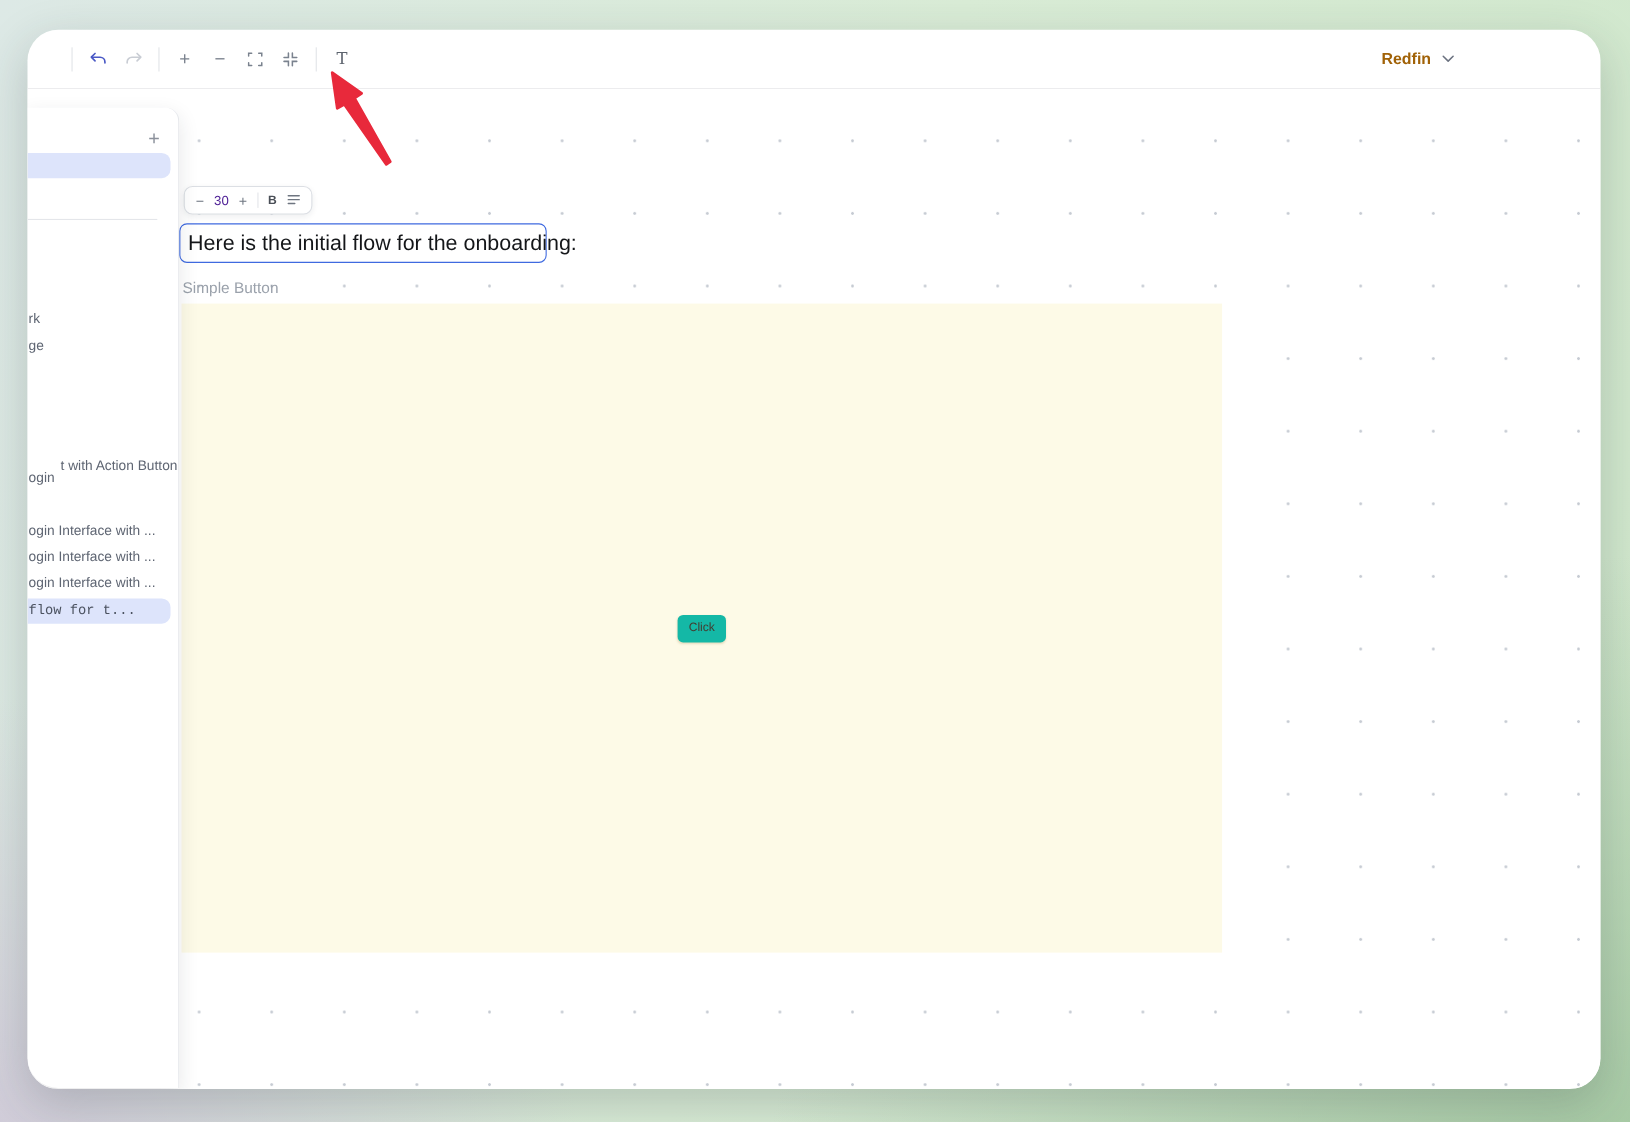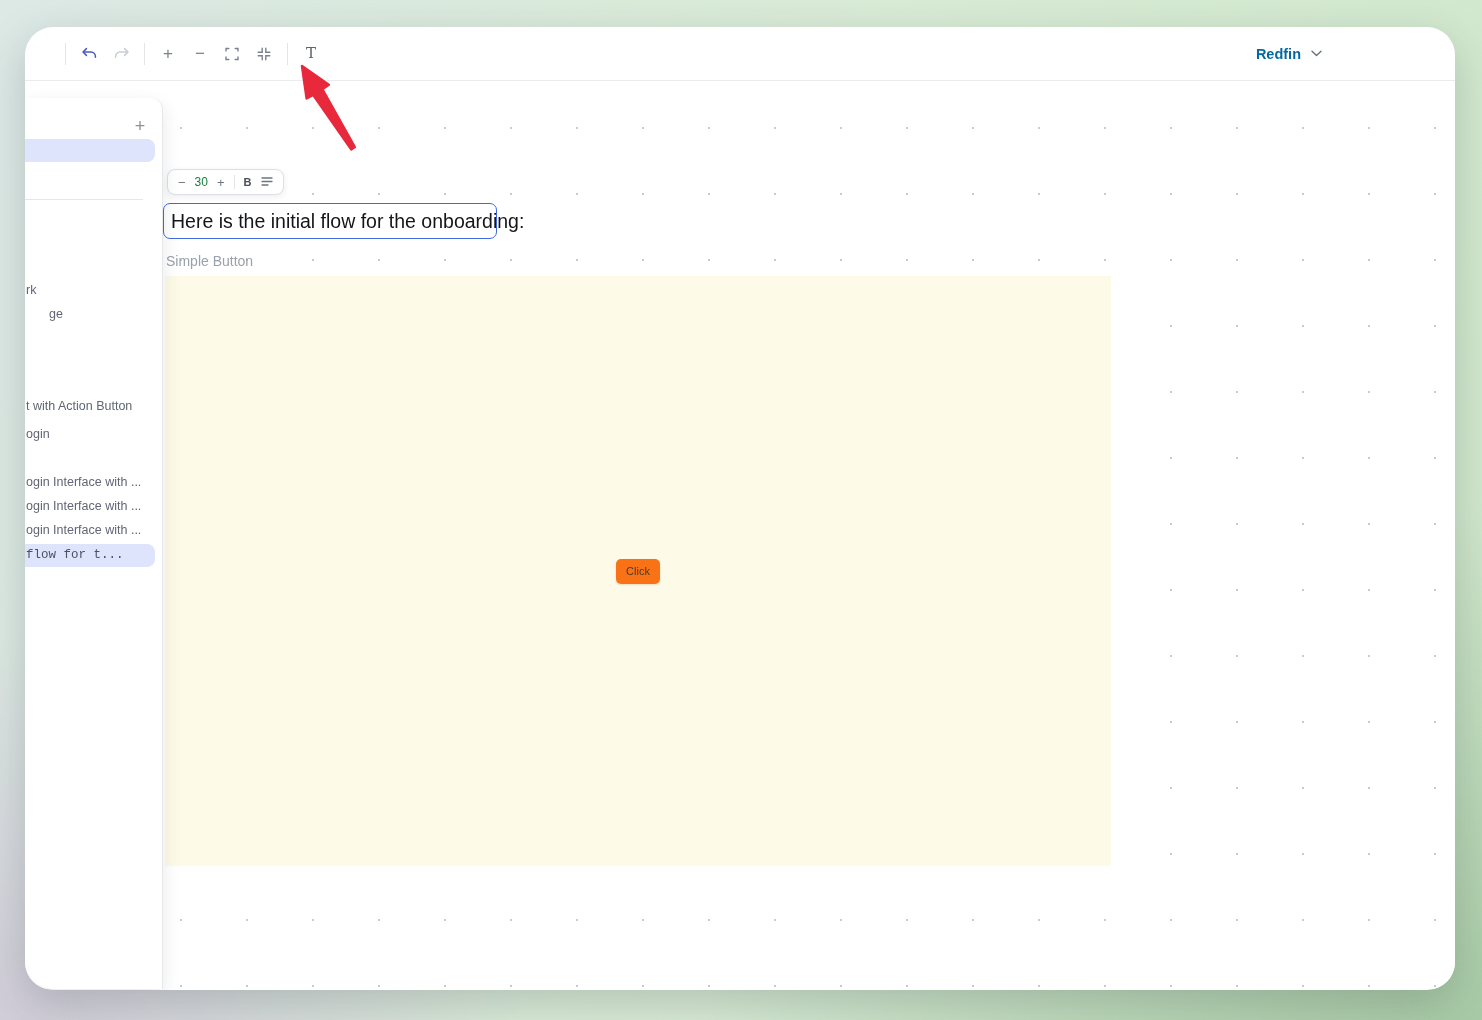--- a/index.html
+++ b/index.html
@@ -31,41 +31,41 @@
     width: 26px; height: 26px; display: flex; align-items: center; justify-content: center;
     border-radius: 6px; color: #7a828e; cursor: pointer; background: transparent; border: none;
     font-size: 17px; line-height: 1;
   }
   .tb-btn svg { display: block; }
   .tb-btn.undo { color: #4958c5; }
   .tb-btn.redo { color: #c9cdd4; }
   .tb-btn.texttool { font-family: "DejaVu Serif", serif; font-size: 15px; color: #5d646e; }
   .tb-spacer { flex: 1; }
   .project-switcher { display: flex; align-items: center; gap: 10px; cursor: pointer; }
-  .project-name { font-size: 14.5px; font-weight: 600; color: #0369a1; }
+  .project-name { font-size: 14.5px; font-weight: 600; color: #a16207; }
   .project-switcher svg { color: #6b7280; display: block; }
 
   
   .content { position: relative; height: 908px; }
 
   .canvas {
     position: absolute; inset: 0; background: #ffffff;
     background-image: radial-gradient(circle, #c6cbd3 1px, rgba(198,203,211,0) 1.5px);
     background-size: 66px 66px; background-position: -9px 14px;
   }
 
   
   .mini-toolbar {
     position: absolute; left: 142px; top: 88px; height: 26px;
     background: #ffffff; border: 1px solid #dcdfe4; border-radius: 8px;
     box-shadow: 0 2px 6px rgba(30,35,45,0.08);
     display: flex; align-items: center; gap: 9px; padding: 0 10px;
   }
   .mt-btn { background: none; border: none; cursor: pointer; color: #6e7580; font-size: 13px; line-height: 1; display: flex; align-items: center; }
-  .mt-size { font-size: 12px; color: #15803d; }
+  .mt-size { font-size: 12px; color: #4c1d95; }
   .mt-divider { width: 1px; height: 14px; background: #e3e5e9; }
   .mt-bold { font-size: 11px; font-weight: 700; color: #4a4f57; }
 
   
   .text-element {
     position: absolute; left: 138px; top: 122px; width: 334px; height: 36px;
     border: 1.6px solid #3f6ae0; border-radius: 7px; background: #ffffff;
     display: flex; align-items: center; padding-left: 7px;
     font-size: 19.5px; color: #141619; white-space: nowrap; cursor: text;
   }
@@ -75,21 +75,21 @@
     position: absolute; left: 141px; top: 172px;
     font-size: 14px; color: #9aa1ab; cursor: pointer;
   }
   .frame {
     position: absolute; left: 140px; top: 195px; width: 946px; height: 590px;
     background: #fdfae7;
     display: flex; align-items: center; justify-content: center;
   }
   .click-button {
     min-width: 44px; height: 25px; padding: 0 9px;
-    background: #f97316; border: none; border-radius: 5px;
+    background: #14b8a6; border: none; border-radius: 5px;
     font-size: 11px; color: #433d31; cursor: pointer;
     box-shadow: 0 1px 2px rgba(120,90,10,0.18);
   }
 
   
   .sidebar {
     position: absolute; left: 0; top: 17px; bottom: 0; width: 138px;
     background: #ffffff; border-right: 1px solid #e6e8ec;
     border-top-right-radius: 12px; border-bottom-left-radius: 28px;
     box-shadow: 0 6px 18px rgba(30,35,45,0.10);
@@ -219,22 +219,22 @@
         <button class="click-button">Click</button>
       </div>
     </div>
 
     <div class="sidebar">
       <button class="sb-add">+</button>
       <div class="sb-pill top"></div>
       <div class="sb-divider"></div>
 
       <div class="sb-item" style="top:181px;">rk</div>
-      <div class="sb-item" style="top:205px;margin-left:23px;">ge</div>
-      <div class="sb-item" style="top:297px;">t with Action Button</div>
+      <div class="sb-item" style="top:205px;">ge</div>
+      <div class="sb-item" style="top:314px;margin-left:29px;">t with Action Button</div>
       <div class="sb-item" style="top:325px;">ogin</div>
       <div class="sb-item" style="top:373px;">ogin Interface with ...</div>
       <div class="sb-item" style="top:397px;">ogin Interface with ...</div>
       <div class="sb-item" style="top:421px;">ogin Interface with ...</div>
       <div class="sb-pill flow"></div>
       <div class="sb-item sel-text" style="top:446px;font-family:Liberation Mono, monospace;">flow for t...</div>
     </div>
 
   </div>
 

